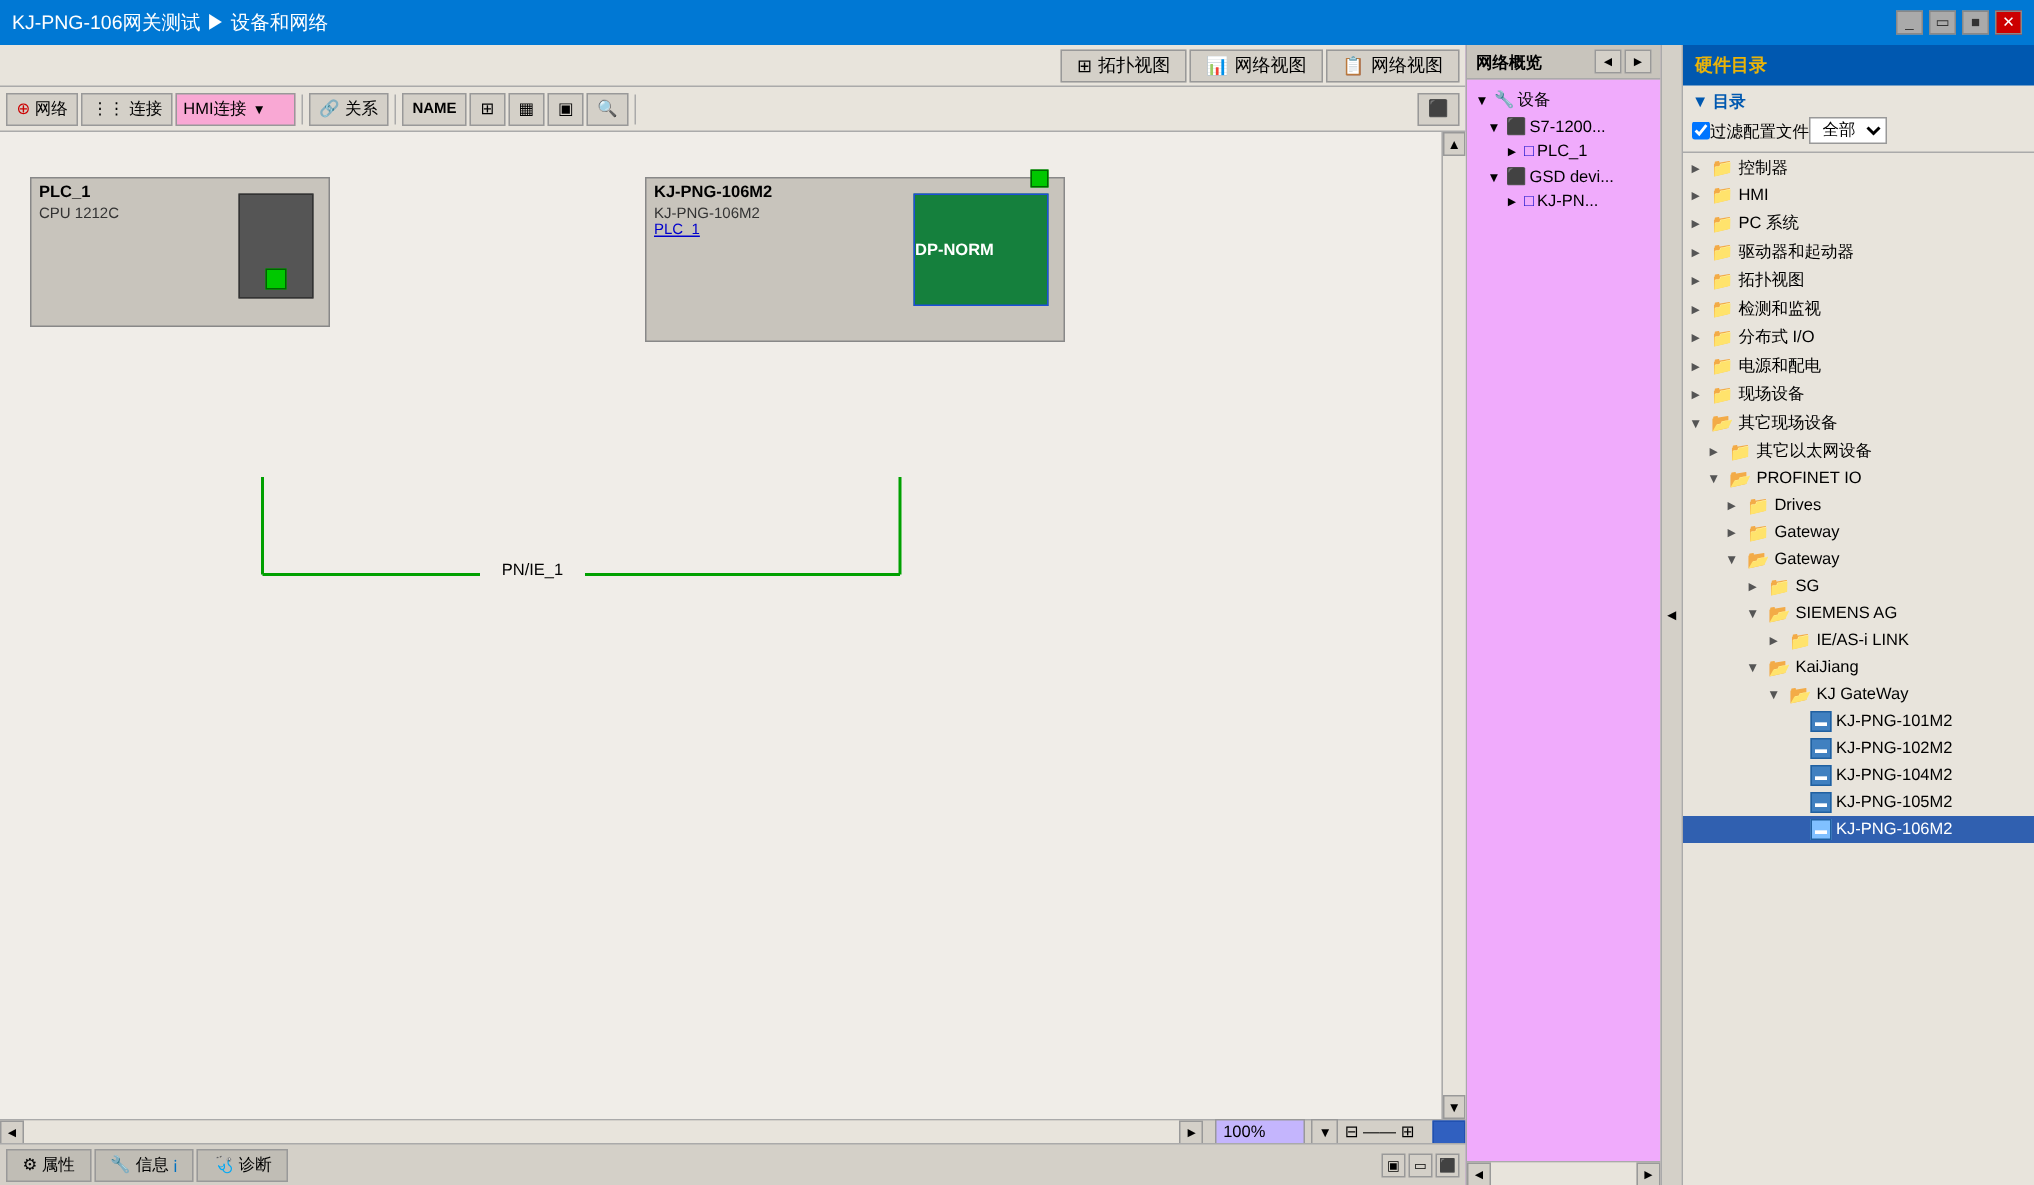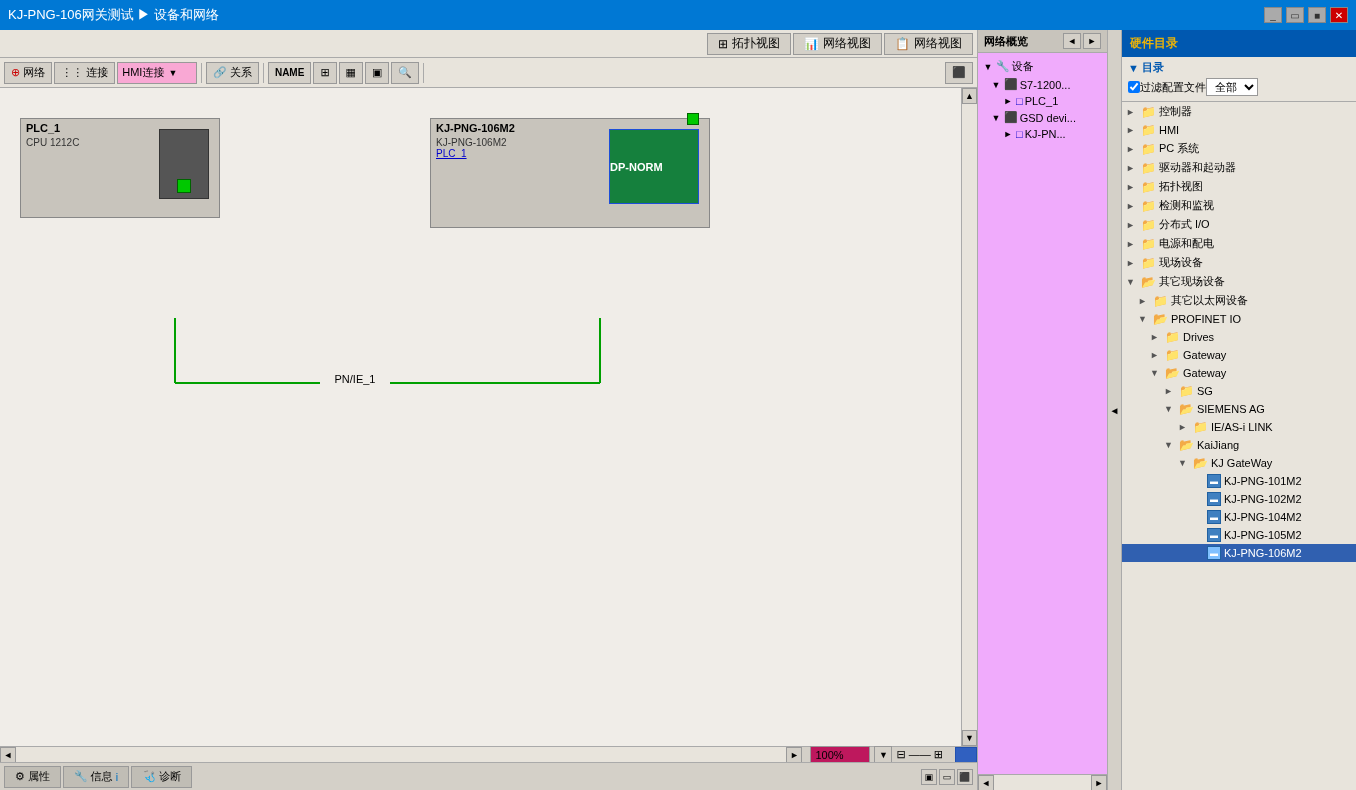--- a/index.html
+++ b/index.html
@@ -67,21 +67,21 @@
     .gsd-subtitle { font-size: 10px; padding: 0 5px; color: #333; }
     .gsd-link { font-size: 10px; padding: 0 5px; color: #0000cc; text-decoration: underline; cursor: pointer; }
     .gsd-module { position: absolute; right: 10px; top: 10px; width: 90px; height: 75px; background: #15803d; border: 1px solid #1d4ed8; display: flex; align-items: center; justify-content: flex-start; }
     .gsd-module-label { color: white; font-size: 11px; font-weight: bold; }
     .green-dot2 { width: 12px; height: 12px; background: #00c800; border: 1px solid #006400; position: absolute; top: -6px; right: 10px; }
 
     
     .scrollbar-h { height: 16px; background: #d4d0c8; border-top: 1px solid #aaa; display: flex; align-items: center; }
     .scroll-h-btn { width: 16px; height: 16px; background: #d4d0c8; border: 1px solid #999; display: flex; align-items: center; justify-content: center; font-size: 9px; cursor: pointer; }
     .scroll-h-track { flex: 1; background: #e8e4dc; height: 100%; }
-    .zoom-input { width: 60px; height: 18px; border: 1px solid #999; font-size: 11px; padding: 0 4px; background: #be185d; }
+    .zoom-input { width: 60px; height: 18px; border: 1px solid #999; font-size: 11px; padding: 0 4px; background: #c4b5fd; }
     .zoom-dropdown { width: 18px; height: 18px; border: 1px solid #999; background: #d4d0c8; display: flex; align-items: center; justify-content: center; font-size: 9px; cursor: pointer; }
 
     
     .status-bar { height: 28px; background: #d4d0c8; border-top: 1px solid #aaa; display: flex; align-items: center; gap: 2px; padding: 0 4px; }
     .status-tab { background: #c0bdb5; border: 1px solid #999; padding: 2px 10px; font-size: 11px; cursor: pointer; height: 22px; display: flex; align-items: center; gap: 3px; }
 
     
     .right-panels { display: flex; }
 
     

